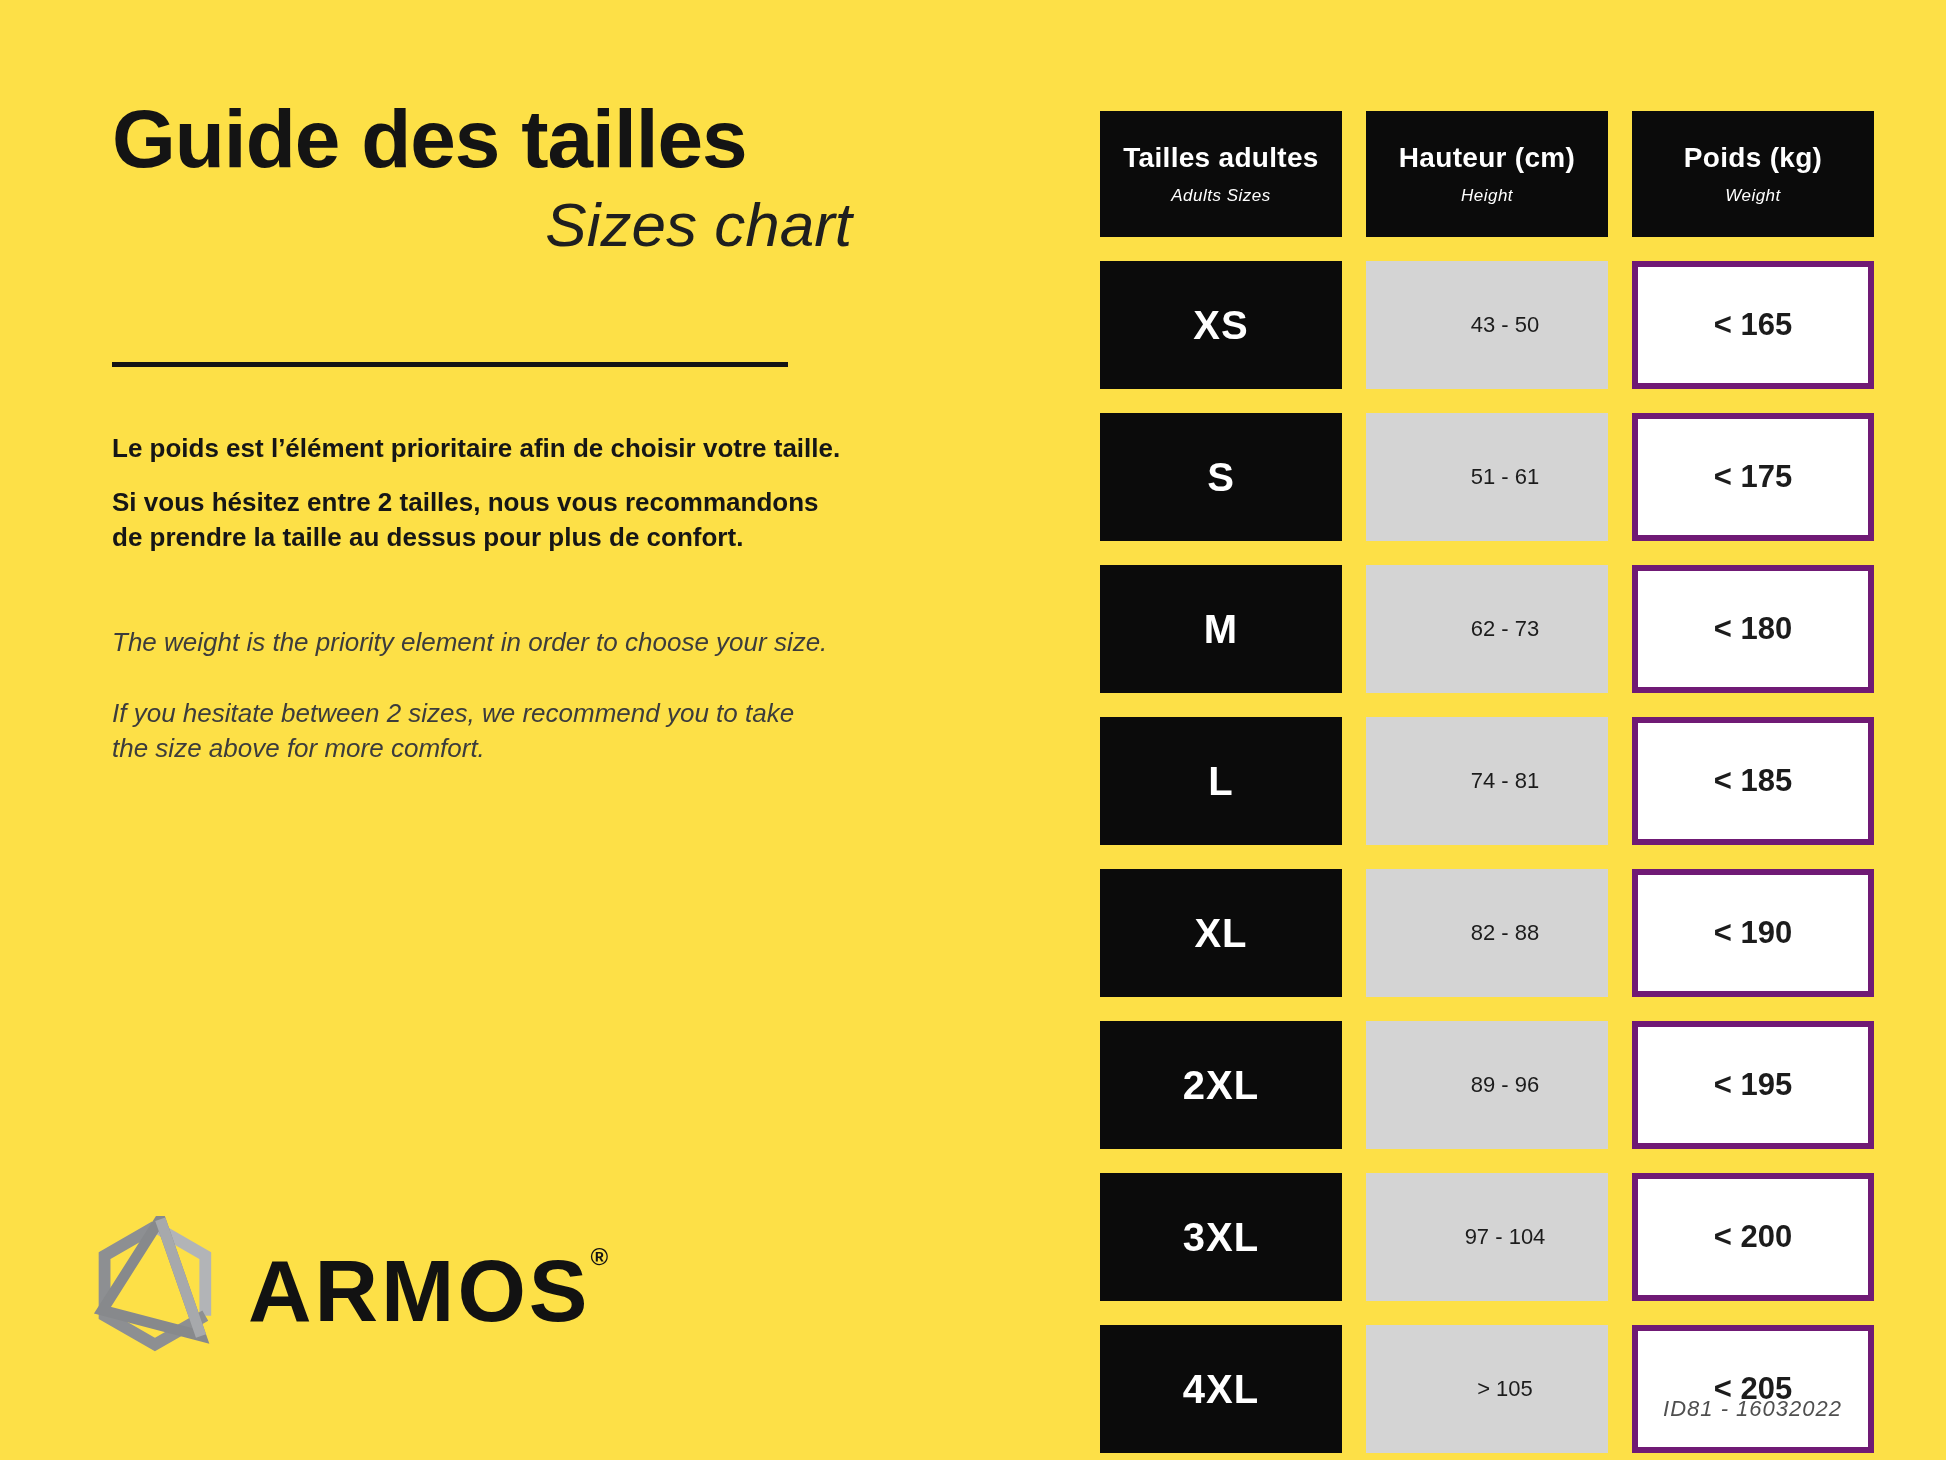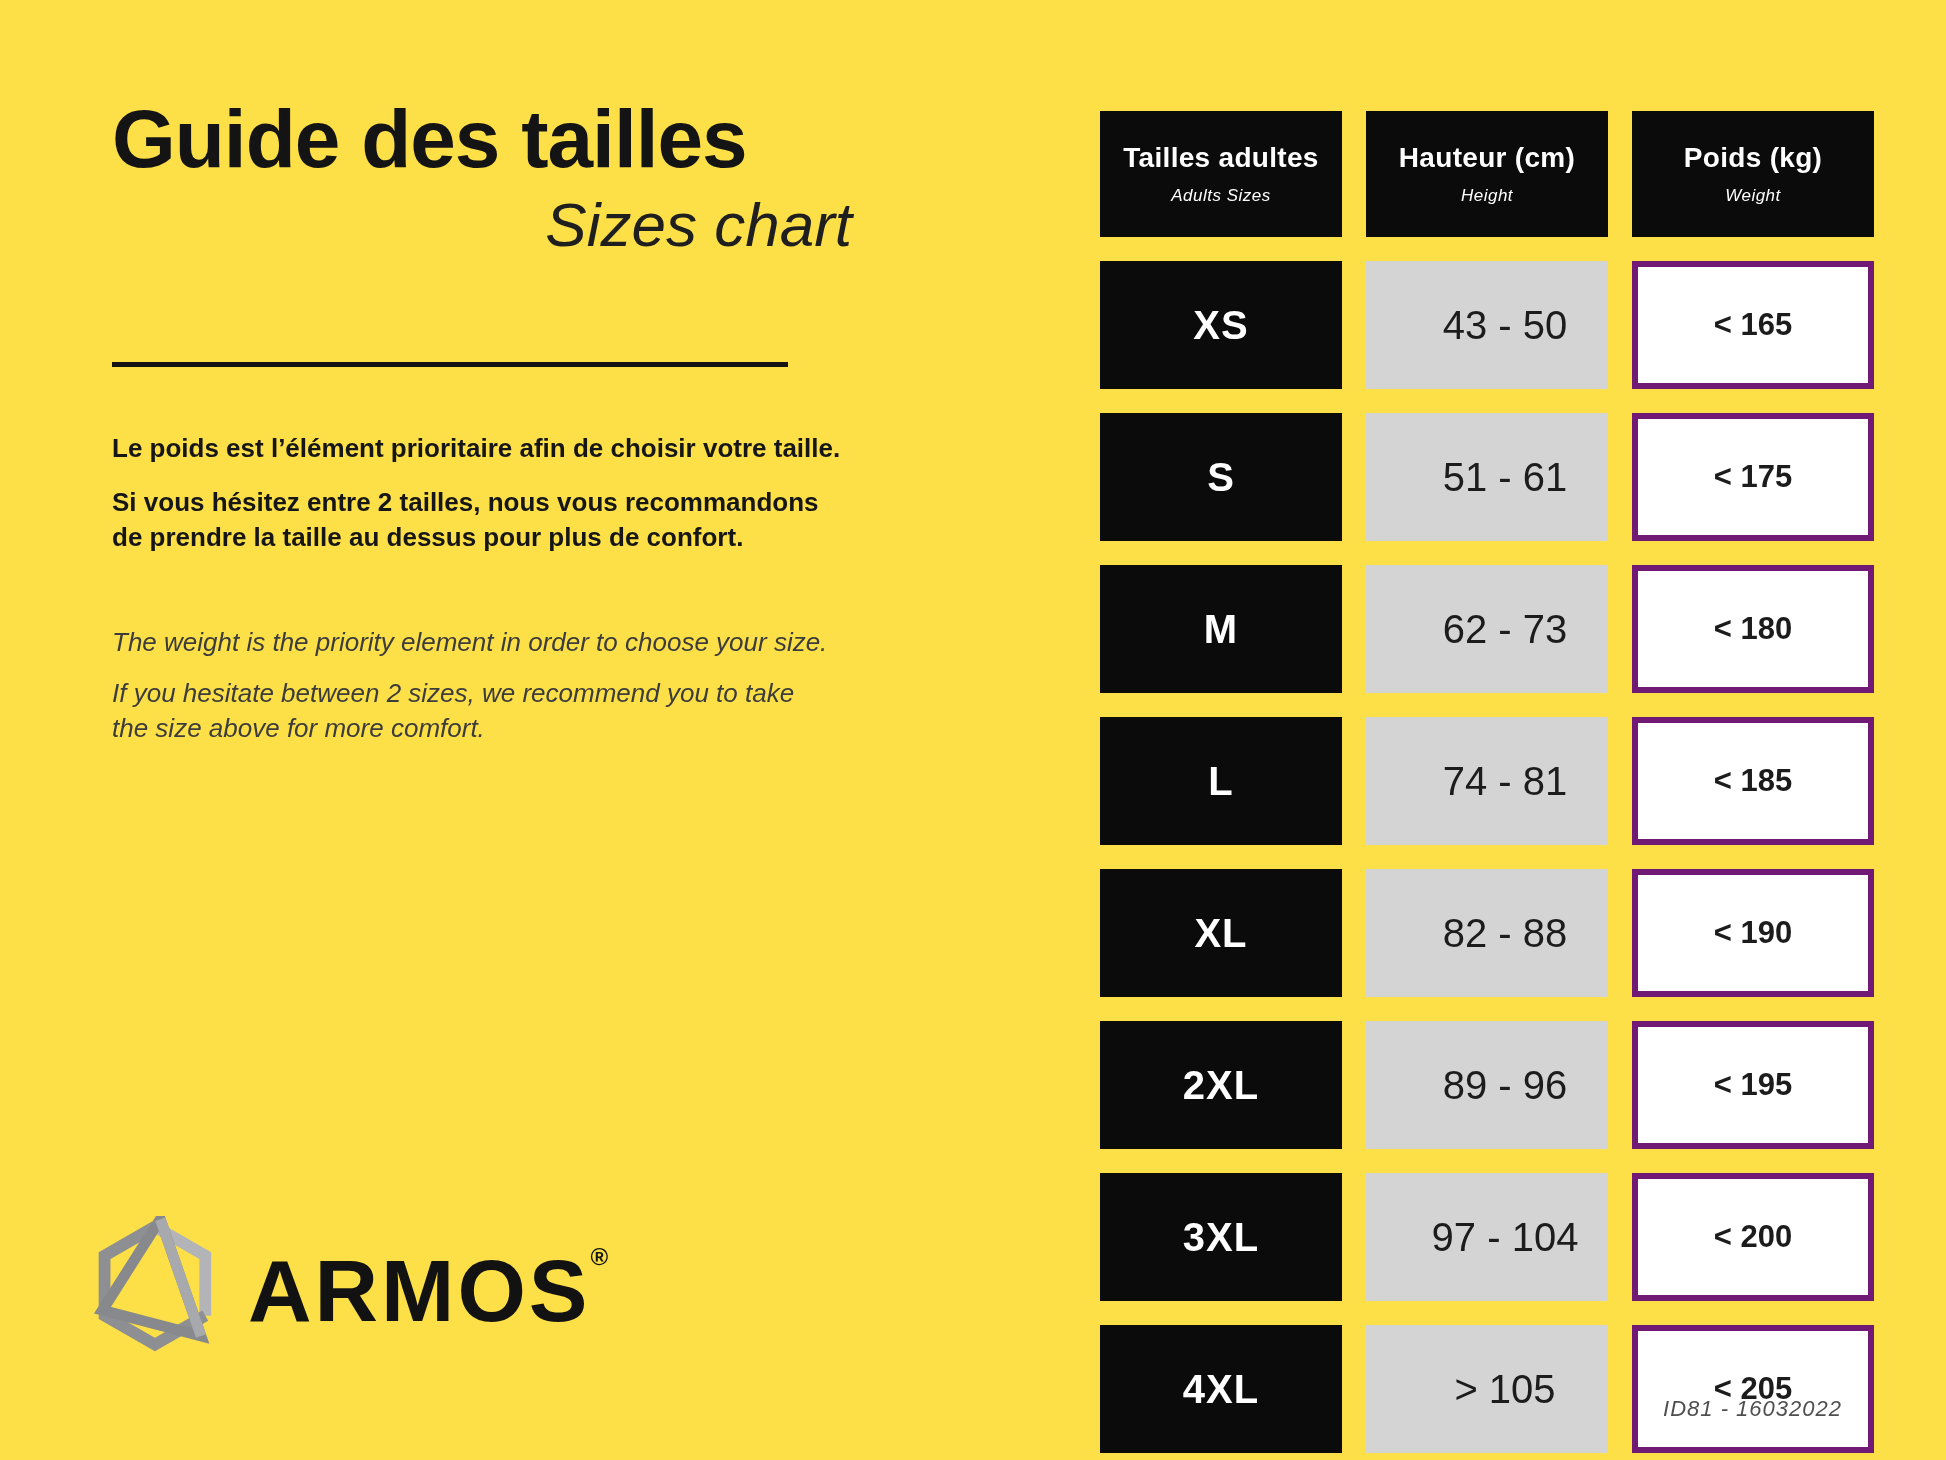--- a/index.html
+++ b/index.html
@@ -13,34 +13,34 @@
     color:#141414; line-height:1.0; }
   .title-en { font-size:62px; font-weight:300; font-style:italic;
     color:#1f1f1f; line-height:1.0; margin-top:14px; margin-left:2px;text-align:right; }
   .divider { width:676px; height:5px; background:#141414; margin-top:106px; }
   .para { font-size:26px; line-height:35px; }
   .para.fr { font-weight:700; color:#161616; }
   .para.en { font-weight:300; font-style:italic; color:#3c3c3c; }
   .p1 { margin-top:64px; }
   .p2 { margin-top:19px; }
   .p3 { margin-top:70px; }
-  .p4 { margin-top:16px; }
+  .p4 { margin-top:36px; }
   .para span { display:block; }
 
   
   .size-table { position:absolute; left:1100px; top:111px;
     display:grid; grid-template-columns:242px 242px 242px;
     grid-template-rows:126px repeat(8,128px); gap:24px; }
   .cell { display:flex; align-items:center; justify-content:center; }
   .th { background:#0b0b0b; color:#ffffff; flex-direction:column; gap:12px; }
   .th-fr { font-size:28px; font-weight:700; letter-spacing:0.3px; }
   .th-en { font-size:17px; font-weight:300; font-style:italic; letter-spacing:0.5px; }
   .td-size { background:#0b0b0b; color:#ffffff; font-size:40px;
     font-weight:800; letter-spacing:1px; }
-  .td-weight { background:#d4d4d4; color:#1c1c1c; font-size:40px; font-weight:500;padding-left:36px; }
+  .td-weight { background:#d4d4d4; color:#1c1c1c; font-size:22px; font-weight:500;padding-left:36px; }
   .td-height { background:#ffffff; border:6px solid #701a75;
     color:#1c1c1c; font-size:31px; font-weight:700; }
 
   
   .logo { position:absolute; left:90px; top:1216px; display:flex; align-items:center; }
   .logo-icon { width:132px; height:150px; }
   .wordmark { margin-left:26px; font-size:88px; font-weight:800;
     letter-spacing:3px; color:#121212; line-height:1; }
   .wordmark .reg { font-size:24px; font-weight:700; vertical-align:super;
     position:relative; top:-26px; letter-spacing:0; }

